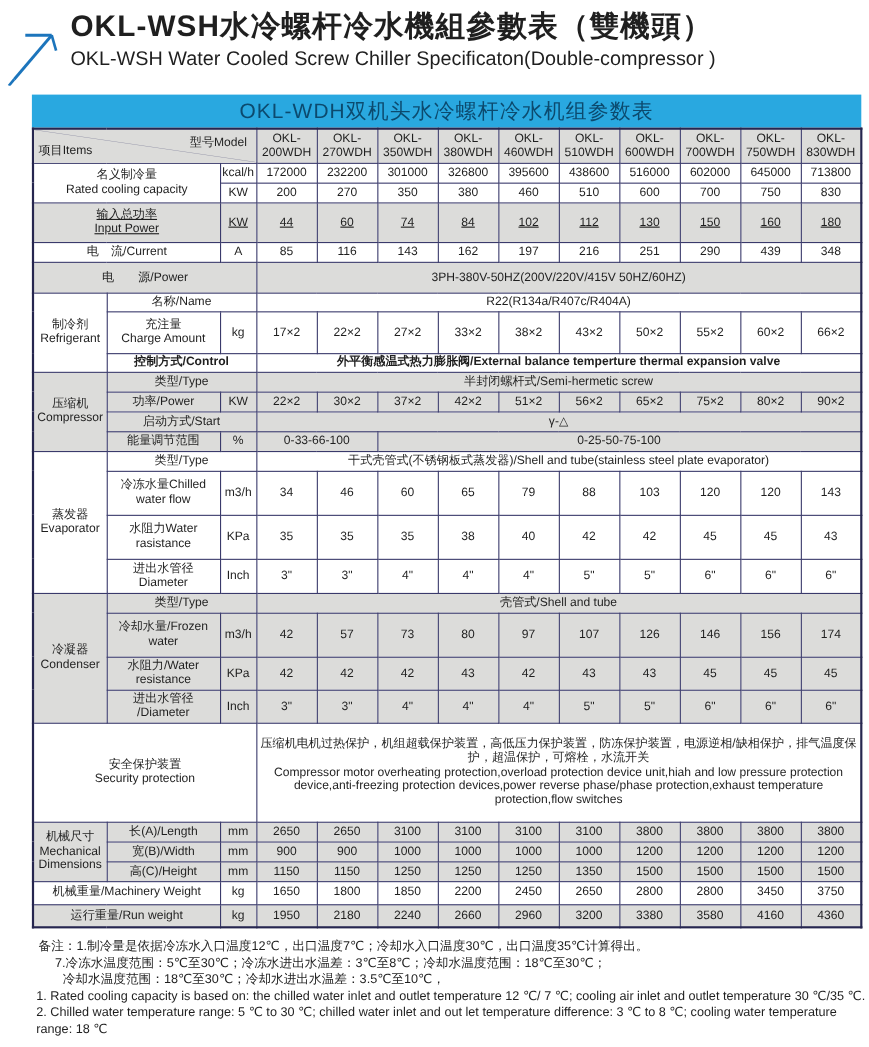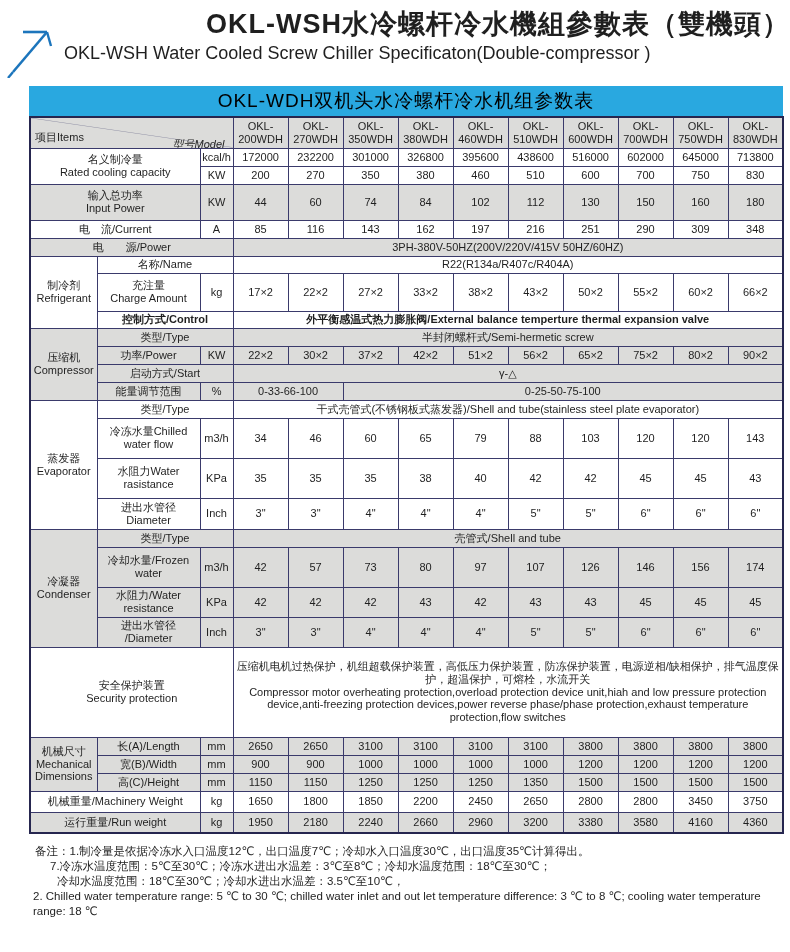--- a/index.html
+++ b/index.html
@@ -5,26 +5,26 @@
   html,body{margin:0;padding:0;}
   body{
     width:790px;height:952px;overflow:hidden;background:#ffffff;
     font-family:"Liberation Sans","DejaVu Sans",sans-serif;color:#1f1f1f;
     position:relative;
   }
   
   .page-header{position:relative;padding:8px 0 0 0;height:78px;}
   .logo{position:absolute;left:5px;top:20px;}
   .titles{margin-left:64px;}
-  .title-zh{font-size:27px;font-weight:bold;letter-spacing:1px;line-height:32px;margin:0;white-space:nowrap;text-align:right;}
+  .title-zh{font-size:27px;font-weight:bold;letter-spacing:1px;line-height:32px;margin:0;white-space:nowrap;}
   .title-en{font-size:18px;font-weight:normal;letter-spacing:0px;line-height:22px;margin:2px 0 0 0;white-space:nowrap;}
   
   .table-wrap{margin-left:29px;width:754px;}
   .banner{
-    height:30px;background:#29a8e0;color:#000000;
+    height:30px;background:#29a8e0;color:#0c4a6e;
     display:flex;align-items:center;justify-content:center;
     font-size:19px;letter-spacing:1px;
   }
   table.spec{
     border-collapse:collapse;table-layout:fixed;width:752px;
     border:2px solid #26264f;
   }
   table.spec td{
     border:1px solid #3a3a6b;
     text-align:center;vertical-align:middle;
@@ -42,21 +42,21 @@
   td.c-note{
     text-align:left;font-size:10.8px;line-height:1.32;
     padding:3px 6px;white-space:pre-line;
   }
   
   td.c-corner{position:relative;padding:0;}
   .corner{position:absolute;inset:0;}
   .corner svg{position:absolute;inset:0;width:100%;height:100%;}
   .corner svg line{stroke:#8a8aa0;stroke-width:1;}
   .corner .ci{position:absolute;left:4px;bottom:4px;font-size:11px;}
-  .corner .cm{position:absolute;right:8px;top:20px;font-size:11px;font-style:italic;}
+  .corner .cm{position:absolute;right:8px;top:6px;font-size:11px;}
   
   .notes{margin-top:10px;font-size:11.5px;line-height:15px;}
   .n1{margin-left:35px;}
   .n2{margin-left:50px;}
   .n3{margin-left:57px;}
   .note-en{margin-left:33px;}
 </style>
 </head>
 <body>
 
@@ -138,21 +138,21 @@
           <td class="c-val">270</td>
           <td class="c-val">350</td>
           <td class="c-val">380</td>
           <td class="c-val">460</td>
           <td class="c-val">510</td>
           <td class="c-val">600</td>
           <td class="c-val">700</td>
           <td class="c-val">750</td>
           <td class="c-val">830</td>
         </tr>
-        <tr class="gray" style="height: 36px;">
+        <tr class="gray" style="height: 36px; text-decoration: underline;">
           <td colspan="2" class="c-sub">输入总功率
 Input Power</td>
           <td class="c-unit">KW</td>
           <td class="c-val">44</td>
           <td class="c-val">60</td>
           <td class="c-val">74</td>
           <td class="c-val">84</td>
           <td class="c-val">102</td>
           <td class="c-val">112</td>
           <td class="c-val">130</td>
@@ -164,24 +164,24 @@
           <td colspan="2" class="c-sub">电　流/Current</td>
           <td class="c-unit">A</td>
           <td class="c-val">85</td>
           <td class="c-val">116</td>
           <td class="c-val">143</td>
           <td class="c-val">162</td>
           <td class="c-val">197</td>
           <td class="c-val">216</td>
           <td class="c-val">251</td>
           <td class="c-val">290</td>
-          <td class="c-val">309</td>
+          <td class="c-val">439</td>
           <td class="c-val">348</td>
         </tr>
-        <tr class="gray" style="height: 18px; margin-top: 24px;">
+        <tr class="gray" style="height: 28px; margin-top: 24px;">
           <td colspan="3" class="c-sub">电　　源/Power</td>
           <td colspan="10" class="c-span">3PH-380V-50HZ(200V/220V/415V  50HZ/60HZ)</td>
         </tr>
         <tr class="white" style="height: 17px;">
           <td rowspan="3" class="c-section">制冷剂
 Refrigerant</td>
           <td colspan="2" class="c-sub">名称/Name</td>
           <td colspan="10" class="c-span">R22(R134a/R407c/R404A)</td>
         </tr>
         <tr class="white" style="height: 38px;">
@@ -415,14 +415,15 @@
           <td class="c-val">4360</td>
         </tr>
       </tbody>
   </table>
 </div>
 
 <div class="notes">
   <div class="n1">备注：1.制冷量是依据冷冻水入口温度12℃，出口温度7℃；冷却水入口温度30℃，出口温度35℃计算得出。</div>
   <div class="n2">7.冷冻水温度范围：5℃至30℃；冷冻水进出水温差：3℃至8℃；冷却水温度范围：18℃至30℃；</div>
   <div class="n3">冷却水温度范围：18℃至30℃；冷却水进出水温差：3.5℃至10℃，</div>
+  <div class="note-en">1. Rated cooling capacity is based on: the chilled water inlet and outlet temperature 12 ℃/ 7 ℃; cooling air inlet and outlet temperature 30 ℃/35 ℃.</div>
   <div class="note-en">2. Chilled water temperature range: 5 ℃ to 30 ℃; chilled water inlet and out let temperature difference: 3 ℃ to 8 ℃; cooling water temperature range: 18 ℃</div>
 </div>
 
 </body></html>

